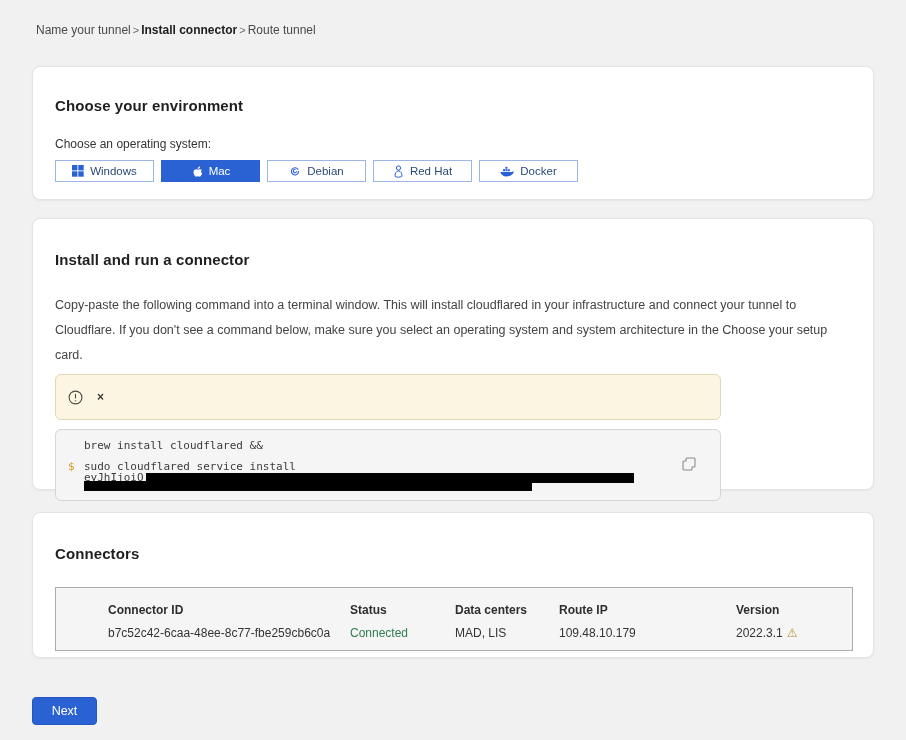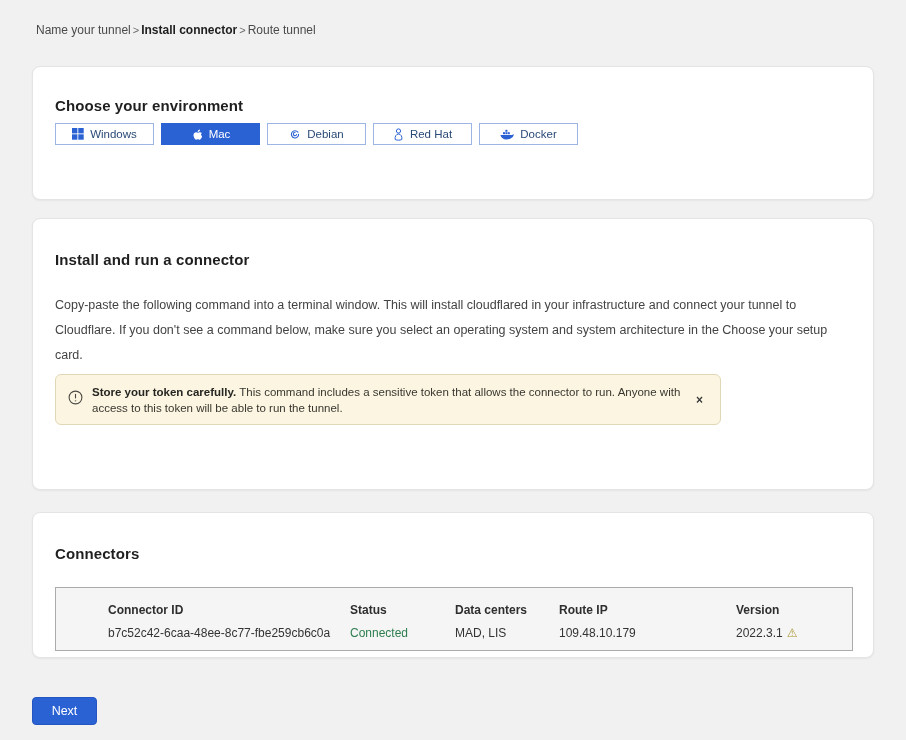--- a/index.html
+++ b/index.html
@@ -98,20 +98,21 @@
   <nav class="breadcrumb">
     <span class="crumb">Name your tunnel</span>
     <span class="sep">&gt;</span>
     <span class="crumb active">Install connector</span>
     <span class="sep">&gt;</span>
     <span class="crumb">Route tunnel</span>
   </nav>
 
   <section class="card" id="card-environment">
     <h2>Choose your environment</h2>
+    <div class="os-label">Choose an operating system:</div>
     <div class="os-row">
 
       <button class="os-btn">
         <span>
           <svg width="12" height="12" viewBox="0 0 12 12">
               <g fill="#2a62d4">
             <rect x="0" y="0" width="5.4" height="5.4"></rect>
                 <rect x="6.3" y="0" width="5.4" height="5.4"></rect>
             <rect x="0" y="6.3" width="5.4" height="5.4"></rect>
                 <rect x="6.3" y="6.3" width="5.4" height="5.4"></rect>
@@ -176,24 +177,36 @@
     <p class="install-desc">Copy-paste the following command into a terminal window. This will install cloudflared in your infrastructure and connect your tunnel to Cloudflare. If you don't see a command below, make sure you select an operating system and system architecture in the Choose your setup card.</p>
 
     <div class="banner">
       <span class="alert-ic">
         <svg width="15" height="15" viewBox="0 0 15 15" fill="none" stroke="#4a4a43" stroke-width="1.1">
           <circle cx="7.5" cy="7.5" r="6.4"></circle>
           <line x1="7.5" y1="3.9" x2="7.5" y2="8.4"></line>
           <line x1="7.5" y1="10.4" x2="7.5" y2="11.3" stroke-width="1.4"></line>
         </svg>
       </span>
-      <span class="banner-text"><b>Store your token carefully.</b><span> This command includes a sensitive token that allows the connector to run. Anyone with access to this token will be able to run the tunnel.</span></span>
       <button class="close-x">×</button>
     </div>
 
+    <div class="codeblock">
+      <span class="cline1">brew install cloudflared &amp;&amp;</span>
+      <span class="prompt">$</span>
+      <span class="cline2">sudo cloudflared service install</span>
+      <span class="cline3"><span>eyJhIjoiO</span><span class="redact-bar bar-a"></span></span>
+      <span class="redact-bar bar-b"></span>
+      <button class="copy-btn" title="">
+        <svg width="14" height="14" viewBox="0 0 14 14" fill="none" stroke="#8a8a8a" stroke-width="1.1">
+          <rect x="4" y="1" width="9" height="9" rx="1"></rect>
+          <path d="M10 10 v2 a1 1 0 0 1 -1 1 H2 a1 1 0 0 1 -1 -1 V5 a1 1 0 0 1 1 -1 h2" fill="#f5f5f5"></path>
+        </svg>
+      </button>
+    </div>
   </section>
 
   <section class="card" id="card-connectors">
     <h2>Connectors</h2>
     <div class="conn-table">
       <div class="conn-grid">
         <div class="th">Connector ID</div>
         <div class="th">Status</div>
         <div class="th">Data centers</div>
         <div class="th">Route IP</div>

